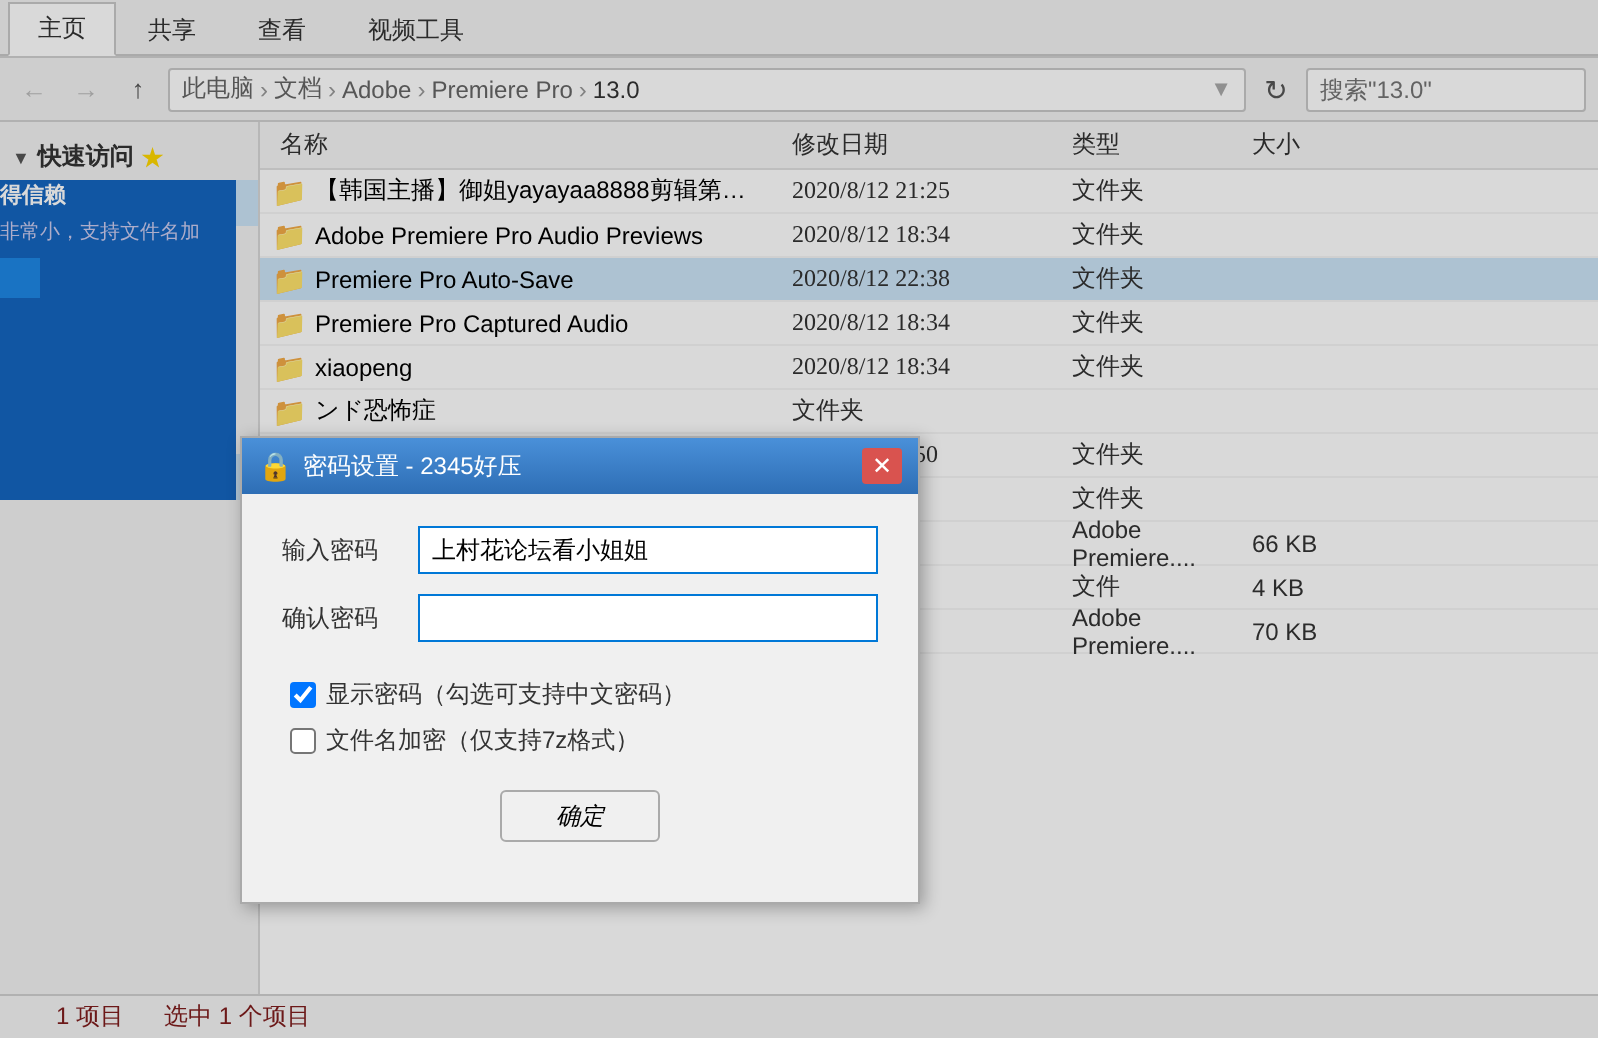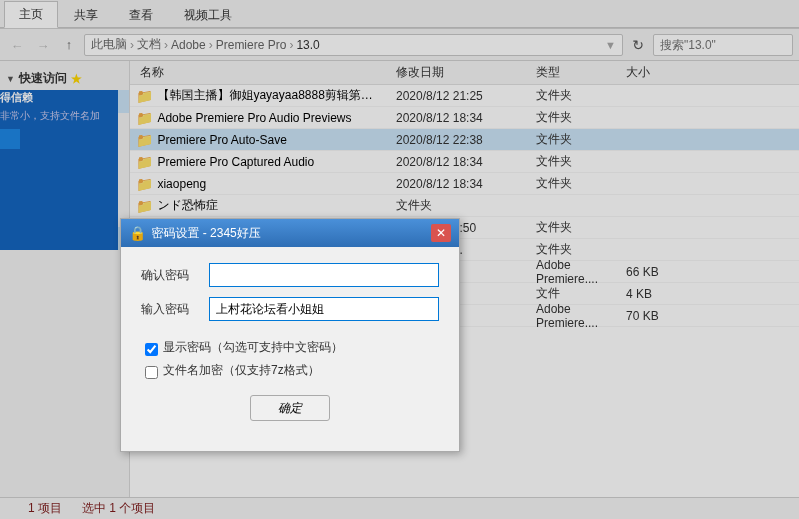--- a/index.html
+++ b/index.html
@@ -149,21 +149,21 @@
       height: 24px;
       align-items: center;
       border-bottom: 1px solid #e0e0e0;
       background: #f5f5f5;
       font-size: 12px;
       color: #333;
       font-weight: normal;
     }
 
     .col-name { width: 260px; padding: 0 10px; flex-shrink: 0; cursor: pointer; }
-    .col-date { width: 140px; padding: 0 6px; flex-shrink: 0; cursor: pointer; }
+    .col-date { width: 140px; padding: 0 6px; flex-shrink: 0; cursor: pointer; font-family: Liberation Serif, serif; }
     .col-type { width: 90px; padding: 0 6px; flex-shrink: 0; cursor: pointer; }
     .col-size { width: 80px; padding: 0 6px; flex-shrink: 0; cursor: pointer; }
 
     .file-row {
       display: flex;
       height: 22px;
       align-items: center;
       font-size: 12px;
       cursor: pointer;
       border-bottom: 1px solid #f5f5f5;
@@ -290,21 +290,21 @@
       height: 24px;
       border: 1px solid #0078d7;
       padding: 0 6px;
       font-size: 12px;
       outline: none;
       background: #fff;
     }
 
     .checkbox-row {
       display: flex;
-      align-items: flex-end;
+      align-items: center;
       gap: 5px;
       margin-bottom: 6px;
       font-size: 12px;
       color: #333;
       margin-left: 4px;
     }
 
     .checkbox-row input[type="checkbox"] { cursor: pointer; }
 
     .dialog-footer {
@@ -547,26 +547,26 @@
 <div class="dialog">
   <div class="dialog-titlebar">
     <div class="dialog-title-left">
       <span class="dialog-title-icon">🔒</span>
       <span>密码设置 - 2345好压</span>
     </div>
     <button class="dialog-close-btn">✕</button>
   </div>
   <div class="dialog-body">
     <div class="form-row">
+      <label class="form-label">输入密码</label>
+      <input class="form-input" type="text" value="上村花论坛看小姐姐" style="">
+    </div>
+    <div class="form-row">
       <label class="form-label">确认密码</label>
       <input class="form-input" type="password" style="">
-    </div>
-    <div class="form-row">
-      <label class="form-label">输入密码</label>
-      <input class="form-input" type="text" value="上村花论坛看小姐姐" style="">
     </div>
     <div style="height:8px"></div>
     <div class="checkbox-row">
       <input type="checkbox" id="cb1" checked="" style="">
       <label for="cb1">显示密码（勾选可支持中文密码）</label>
     </div>
     <div class="checkbox-row">
       <input type="checkbox" id="cb2" style="">
       <label for="cb2">文件名加密（仅支持7z格式）</label>
     </div>

